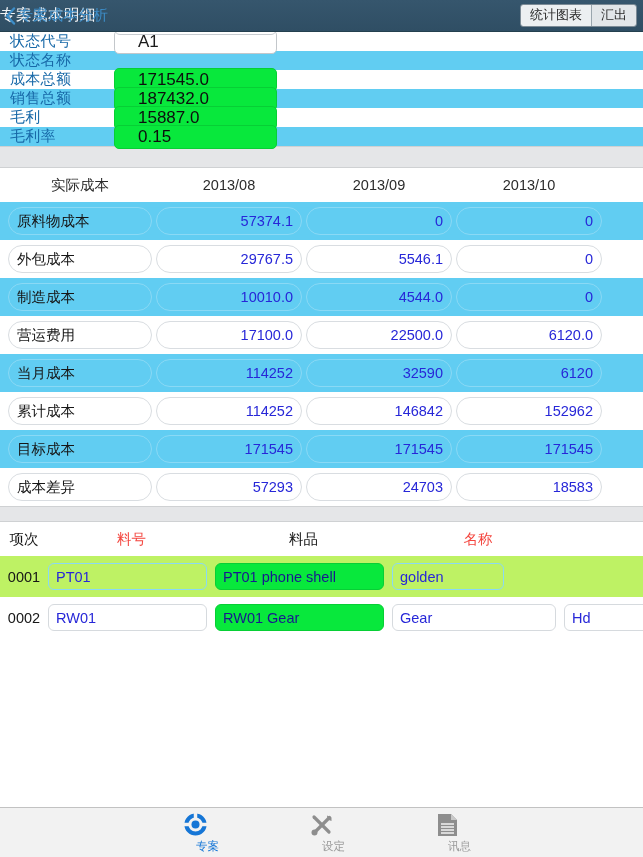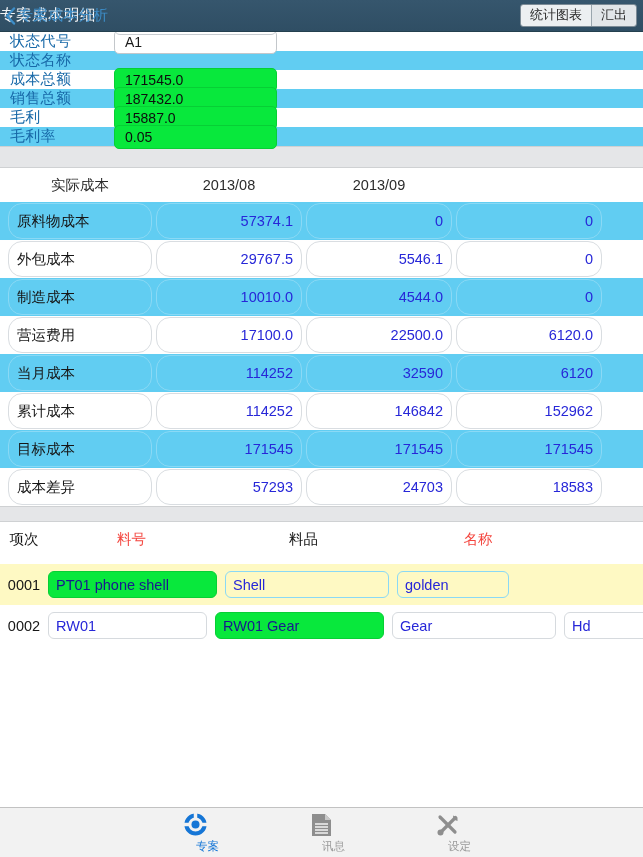--- a/index.html
+++ b/index.html
@@ -87,55 +87,55 @@
     padding-left: 10px;
   }
   .frow.odd { background: #ffffff; }
   .frow.even { background: #61cdf2; }
   .flabel {
     width: 104px; flex: 0 0 104px; font-size: 15px; color: #1869a8;
     letter-spacing: .3px;
   }
   .ffield {
     width: 163px; height: 24px; border-radius: 5px;
-    display: flex; align-items: center; padding: 0 10px;
-    font-size: 14px; color: #1a1a1a; cursor: text;
+    display: flex; align-items: center; padding: 0 23px;
+    font-size: 17px; color: #1a1a1a; cursor: text;
   }
   .ffield.plain { background: #ffffff; border: 1px solid #c3c7cb; }
   .ffield.green { background: #08e83c; border: 1px solid #07cf35; color: #0d0d0d; }
 
   
   .band { height: 22px; background: #e5e6e8; border-top: 1px solid #cfd1d3; border-bottom: 1px solid #cfd1d3; }
   .band.thin { height: 16px; }
 
   
   .ct-head { display: flex; align-items: center; height: 34px; background: #fff; }
   .ct-head .ch {
     font-size: 14.5px; color: #2c2c2c; text-align: center;
   }
   .ct-row { display: flex; align-items: center; height: 38px; }
   .ct-row.odd { background: #ffffff; }
   .ct-row.even { background: #61cdf2; }
   .c0 { width: 152px; flex: 0 0 152px; padding-left: 8px; }
   .c1, .c2, .c3 { width: 150px; flex: 0 0 150px; padding-left: 4px; }
   .cell {
-    height: 36px; border-radius: 14px; border: 1px solid #cfd3d7;
+    height: 28px; border-radius: 14px; border: 1px solid #cfd3d7;
     display: flex; align-items: center; padding: 0 8px; background: transparent;
   }
   .ct-row.odd .cell { border-color: #d9dde1; }
   .ct-row.even .cell { border-color: #8ad9f5; }
   .cell.lbl { font-size: 14.5px; color: #161616; }
   .cell.num { justify-content: flex-end; font-size: 14.5px; color: #2727d8; }
 
   
   .il-head { display: flex; align-items: center; height: 34px; background: #fff; }
   .il-head .ih { font-size: 14.5px; text-align: center; }
   .il-row { display: flex; align-items: center; height: 41px; }
   .il-row.odd { background: #ffffff; }
-  .il-row.even { background: #fef9c3; margin-top: 8px; }
+  .il-row.even { background: #bef264; }
   .i0 { width: 48px; flex: 0 0 48px; text-align: center; font-size: 14.5px; color: #161616; }
   .i1 { width: 167px; flex: 0 0 167px; }
   .i2 { width: 177px; flex: 0 0 177px; }
   .i3 { width: 172px; flex: 0 0 172px; }
   .i4 { width: 120px; flex: 0 0 120px; }
   .ifield {
     height: 27px; border-radius: 6px; display: flex; align-items: center;
     padding: 0 7px; font-size: 14.5px; color: #2727d8; cursor: text;
     margin-right: 8px;
   }
@@ -196,30 +196,31 @@
       <div class="frow even">
         <span class="flabel">销售总额</span>
         <span class="ffield green">187432.0</span>
       </div>
       <div class="frow odd">
         <span class="flabel">毛利</span>
         <span class="ffield green">15887.0</span>
       </div>
       <div class="frow even">
         <span class="flabel">毛利率</span>
-        <span class="ffield green">0.05</span>
+        <span class="ffield green">0.15</span>
       </div>
     </div>
 
     <div class="band"></div>
 
     <div class="ct-head">
       <span class="c0 ch">实际成本</span>
       <span class="c1 ch">2013/08</span>
       <span class="c2 ch">2013/09</span>
+      <span class="c3 ch">2013/10</span>
     </div>
 
     <div>
       <div class="ct-row even">
         <span class="c0">
             <span class="cell lbl">原料物成本</span>
           </span>
         <span class="c1">
             <span class="cell num">57374.1</span>
           </span>
@@ -336,25 +337,25 @@
       <span class="i0 ih" style="color:#161616">项次</span>
       <span class="i1 ih" style="color:#f4463f">料号</span>
       <span class="i2 ih" style="color:#161616">料品</span>
       <span class="i3 ih" style="color:#f4463f">名称</span>
       <span class="i4 ih"></span>
     </div>
 
     <div>
       <div class="il-row even">
         <span class="i0">0001</span>
+        <span class="i1">
+            <span class="ifield plain">PT01</span>
+          </span>
         <span class="i2">
             <span class="ifield green">PT01 phone shell</span>
-          </span>
-        <span class="i3">
-            <span class="ifield plain">Shell</span>
           </span>
         <span class="i4">
             <span class="ifield plain">golden</span>
           </span>
       </div>
       <div class="il-row odd">
         <span class="i0">0002</span>
         <span class="i1">
             <span class="ifield plain">RW01</span>
           </span>
@@ -376,44 +377,44 @@
       <span class="tab-ico">
         <svg width="23" height="23" viewBox="0 0 24 24">
           <circle cx="12" cy="12" r="9.5" fill="none" stroke="#1676d6" stroke-width="4.2"></circle>
           <circle cx="12" cy="12" r="4.2" fill="#1676d6"></circle>
           <rect x="10.2" y="0" width="3.6" height="7" fill="#f2f2f2"></rect>
           <rect x="0" y="10.2" width="7" height="3.6" fill="#f2f2f2"></rect>
           <rect x="17" y="10.2" width="7" height="3.6" fill="#f2f2f2"></rect>
         </svg>
       </span>
       <span class="tab-lbl">专案</span>
+    </div>
+    <div class="tab inactive">
+      <span class="tab-ico">
+        <svg width="24" height="24" viewBox="0 0 24 24">
+          <g stroke="#8e8e8e" stroke-width="3.2" stroke-linecap="round">
+            <line x1="4" y1="4" x2="19" y2="19"></line>
+            <line x1="19.5" y1="4.5" x2="5" y2="19"></line>
+          </g>
+          <path d="M17 2.5 l4.5 2 v3.5 l-4 -1.5 z" fill="#8e8e8e"></path>
+          <circle cx="4.5" cy="19.5" r="3" fill="#8e8e8e"></circle>
+        </svg>
+      </span>
+      <span class="tab-lbl">设定</span>
     </div>
     <div class="tab inactive">
       <span class="tab-ico">
         <svg width="21" height="24" viewBox="0 0 21 24">
           <path d="M1 1 h13 l6 6 v16 h-19 z" fill="#8e8e8e"></path>
           <path d="M14 1 v6 h6 z" fill="#c9c9c9"></path>
           <g stroke="#f2f2f2" stroke-width="1.5">
             <line x1="4" y1="11" x2="17" y2="11"></line>
             <line x1="4" y1="14" x2="17" y2="14"></line>
             <line x1="4" y1="17" x2="17" y2="17"></line>
             <line x1="4" y1="20" x2="17" y2="20"></line>
           </g>
         </svg>
       </span>
       <span class="tab-lbl">讯息</span>
     </div>
-    <div class="tab inactive">
-      <span class="tab-ico">
-        <svg width="24" height="24" viewBox="0 0 24 24">
-          <g stroke="#8e8e8e" stroke-width="3.2" stroke-linecap="round">
-            <line x1="4" y1="4" x2="19" y2="19"></line>
-            <line x1="19.5" y1="4.5" x2="5" y2="19"></line>
-          </g>
-          <path d="M17 2.5 l4.5 2 v3.5 l-4 -1.5 z" fill="#8e8e8e"></path>
-          <circle cx="4.5" cy="19.5" r="3" fill="#8e8e8e"></circle>
-        </svg>
-      </span>
-      <span class="tab-lbl">设定</span>
-    </div>
   </div>
 
 </div>
 
 </body></html>

